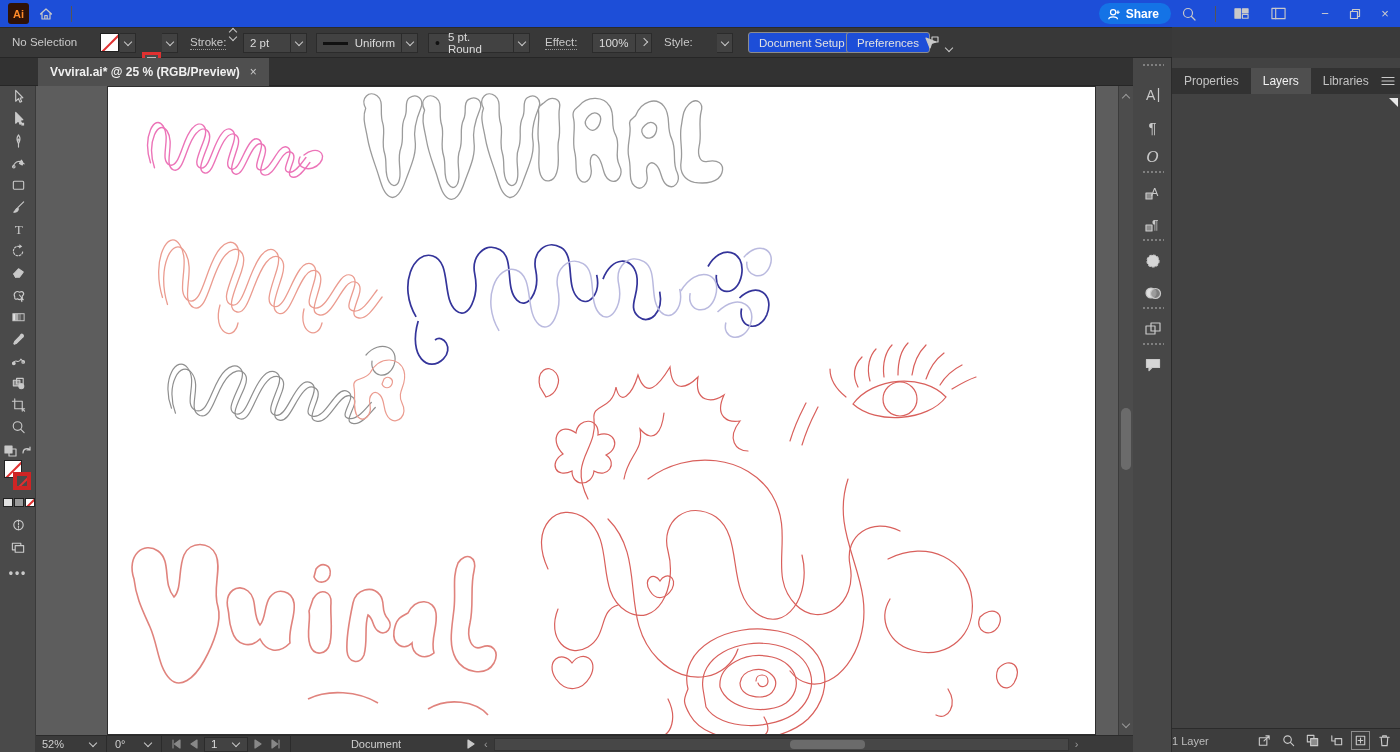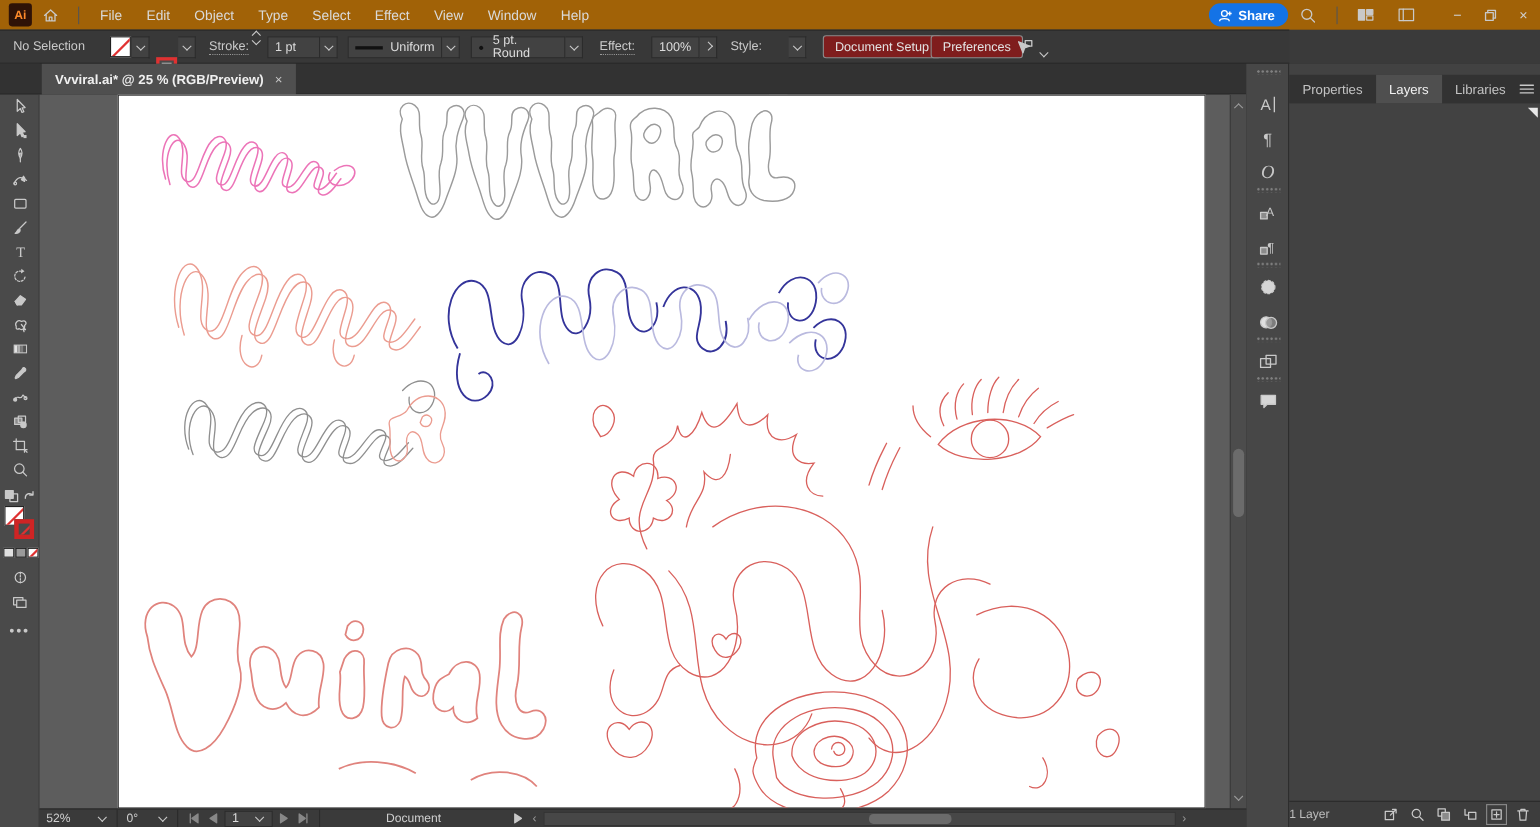--- a/index.html
+++ b/index.html
@@ -4,21 +4,21 @@
 <style>
   * { margin:0; padding:0; box-sizing:border-box; }
   html,body { width:1400px; height:752px; overflow:hidden; background:#262626;
               font-family:"Liberation Sans", sans-serif; }
   .app { position:relative; width:1400px; height:752px; background:#3a3a3a; overflow:hidden;
          font-size:12px; color:#d6d6d6; }
   .abs { position:absolute; }
   .row { display:flex; align-items:center; }
 
   
-  .titlebar { position:absolute; left:0; top:0; width:1400px; height:27px; background:#a16207;
+  .titlebar { position:absolute; left:0; top:0; width:1400px; height:27px; background:#1d4ed8;
               display:flex; align-items:center; }
   .ai-logo { width:21px; height:21px; margin-left:8px; background:#2f1207; color:#ff8a2a;
              font-weight:bold; font-size:11px; display:flex; align-items:center; justify-content:center;
              border-radius:3px; }
   .menu-item { padding:0 11px; color:#dadada; font-size:12.5px; cursor:default; }
   .tb-sep { width:1px; height:16px; background:#555; margin:0 8px; }
   .share-btn { height:21px; padding:0 12px 0 8px; background:#1473e6; color:#fff; border-radius:11px;
                display:flex; align-items:center; gap:5px; font-size:12px; font-weight:bold; }
   .win-ctl { width:30px; height:27px; display:flex; align-items:center; justify-content:center;
              color:#cfcfcf; font-size:13px; }
@@ -31,21 +31,21 @@
   .field { background:#424242; border:1px solid #2b2b2b; color:#dcdcdc; font-size:11.5px;
            display:flex; align-items:center; padding:0 6px; height:20px; }
   .chev { display:inline-block; width:6px; height:6px; border-right:1.5px solid #c9c9c9;
           border-bottom:1.5px solid #c9c9c9; transform:rotate(45deg); margin-top:-3px; }
   .chev-r { transform:rotate(-45deg); }
   .chev-btn { width:16px; height:20px; background:#424242; border:1px solid #2b2b2b; border-left:none;
               display:flex; align-items:center; justify-content:center; }
   .swatch { width:19px; height:19px; background:#fff; border:1px solid #1f1f1f; position:relative; overflow:hidden; }
   .none-slash { position:absolute; left:-3px; top:8px; width:26px; height:2px; background:#e03131;
                 transform:rotate(-45deg); }
-  .btn { height:21px; border:1px solid #8c8c8c; border-radius:3px; background:#7f1d1d; color:#e2e2e2;
+  .btn { height:21px; border:1px solid #8c8c8c; border-radius:3px; background:#1d4ed8; color:#e2e2e2;
          font-size:11.5px; display:flex; align-items:center; padding:0 10px; }
 
   
   .tabbar { position:absolute; left:0; top:58px; width:1133px; height:28px; background:#323232;
             border-bottom:1px solid #262626; }
   .doc-tab { position:absolute; left:38px; top:0; height:28px; background:#4f4f4f; color:#f0f0f0;
              display:flex; align-items:center; padding:0 12px; gap:10px; font-size:12px; font-weight:bold; }
   .tool-head { position:absolute; left:0; top:58px; width:36px; height:28px; background:#3e3e3e; }
 
   
@@ -94,31 +94,20 @@
 <div class="app">
 
   <div class="titlebar">
     <div class="ai-logo">Ai</div>
     <div style="width:34px;display:flex;justify-content:center;">
       <svg class="ic" width="16" height="16" viewBox="0 0 16 16">
           <path d="M2.5,8 L8,3 L13.5,8 M4,7.5 V13 H12 V7.5 M6.8,13 V9.5 H9.2 V13"></path>
         </svg>
     </div>
     <div class="tb-sep"></div>
-    <div class="row">
-      <span class="menu-item">File</span>
-      <span class="menu-item">Edit</span>
-      <span class="menu-item">Object</span>
-      <span class="menu-item">Type</span>
-      <span class="menu-item">Select</span>
-      <span class="menu-item">Effect</span>
-      <span class="menu-item">View</span>
-      <span class="menu-item">Window</span>
-      <span class="menu-item">Help</span>
-    </div>
     <div style="flex:1"></div>
     <div class="share-btn">
       <svg width="14" height="14" viewBox="0 0 16 16" style="stroke:#fff;fill:none;stroke-width:1.4">
         <circle cx="7" cy="6" r="3"></circle>
           <path d="M2,14 C2,10.5 12,10.5 12,14 M12.5,4 V8 M10.5,6 H14.5"></path>
       </svg>
       <span>Share</span>
     </div>
     <div style="width:36px;display:flex;justify-content:center;">
       <svg class="ic" width="16" height="16" viewBox="0 0 16 16">
@@ -166,21 +155,21 @@
       </div>
     <div class="abs chev-btn" style="left:162px;top:5px">
         <span class="chev"></span>
       </div>
 
     <span class="abs cb-label dotted-u" style="left:190px;top:8px">Stroke:</span>
     <div class="abs" style="left:230px;top:4px;display:flex;flex-direction:column;gap:2px">
       <span class="chev" style="transform:rotate(-135deg)"></span>
         <span class="chev"></span>
     </div>
-    <div class="abs field" style="left:243px;top:5px;width:48px">1 pt</div>
+    <div class="abs field" style="left:243px;top:5px;width:48px">2 pt</div>
     <div class="abs chev-btn" style="left:291px;top:5px">
         <span class="chev"></span>
       </div>
 
     <div class="abs field" style="left:316px;top:5px;width:86px;gap:7px">
       <span style="display:inline-block;width:26px;height:3px;background:#111"></span>
       <span>Uniform</span>
     </div>
     <div class="abs chev-btn" style="left:402px;top:5px">
         <span class="chev"></span>

